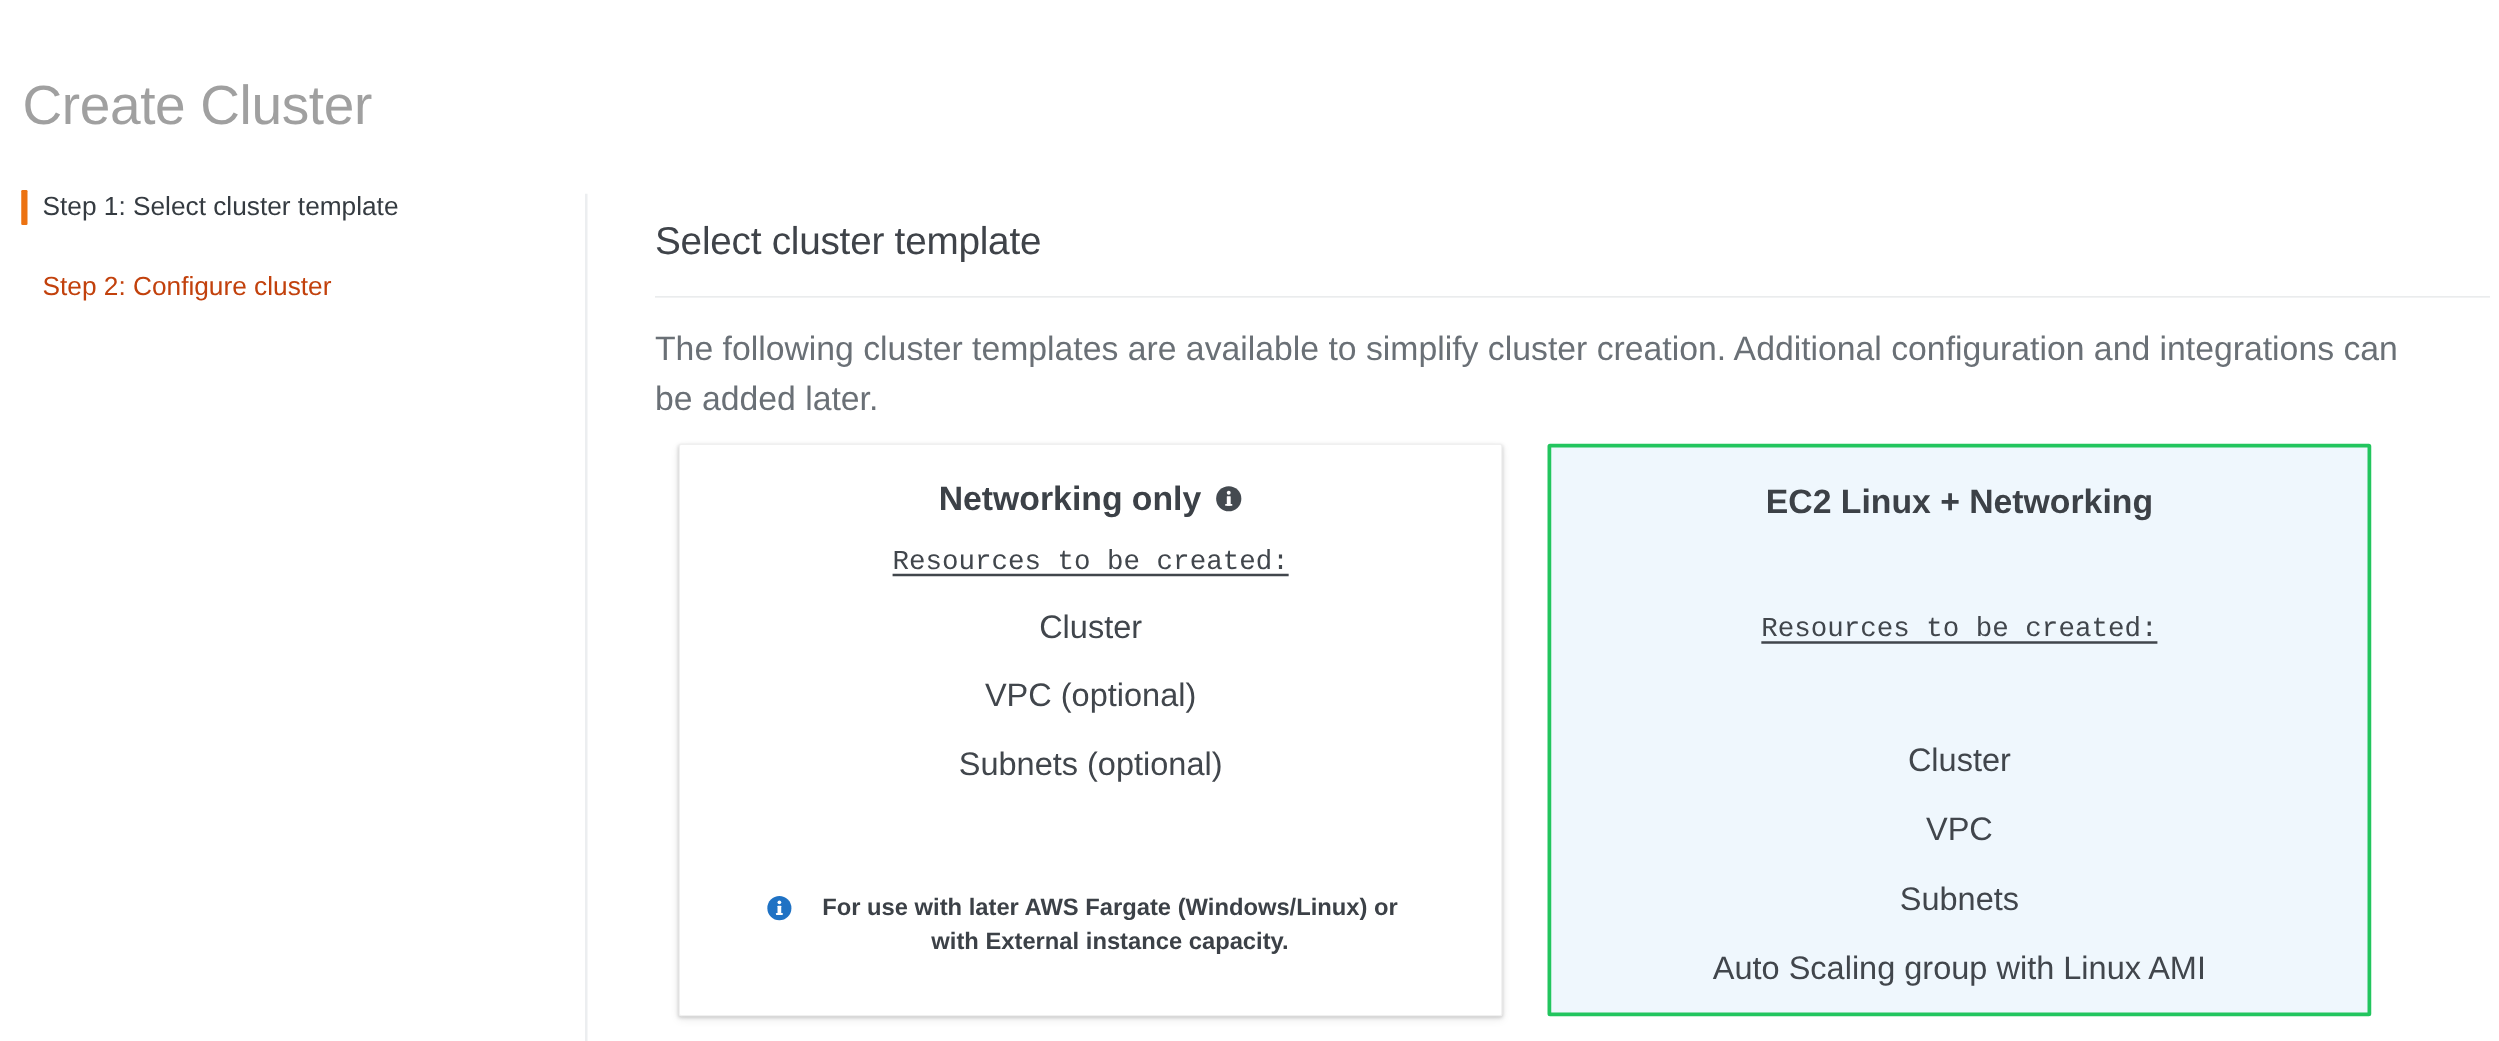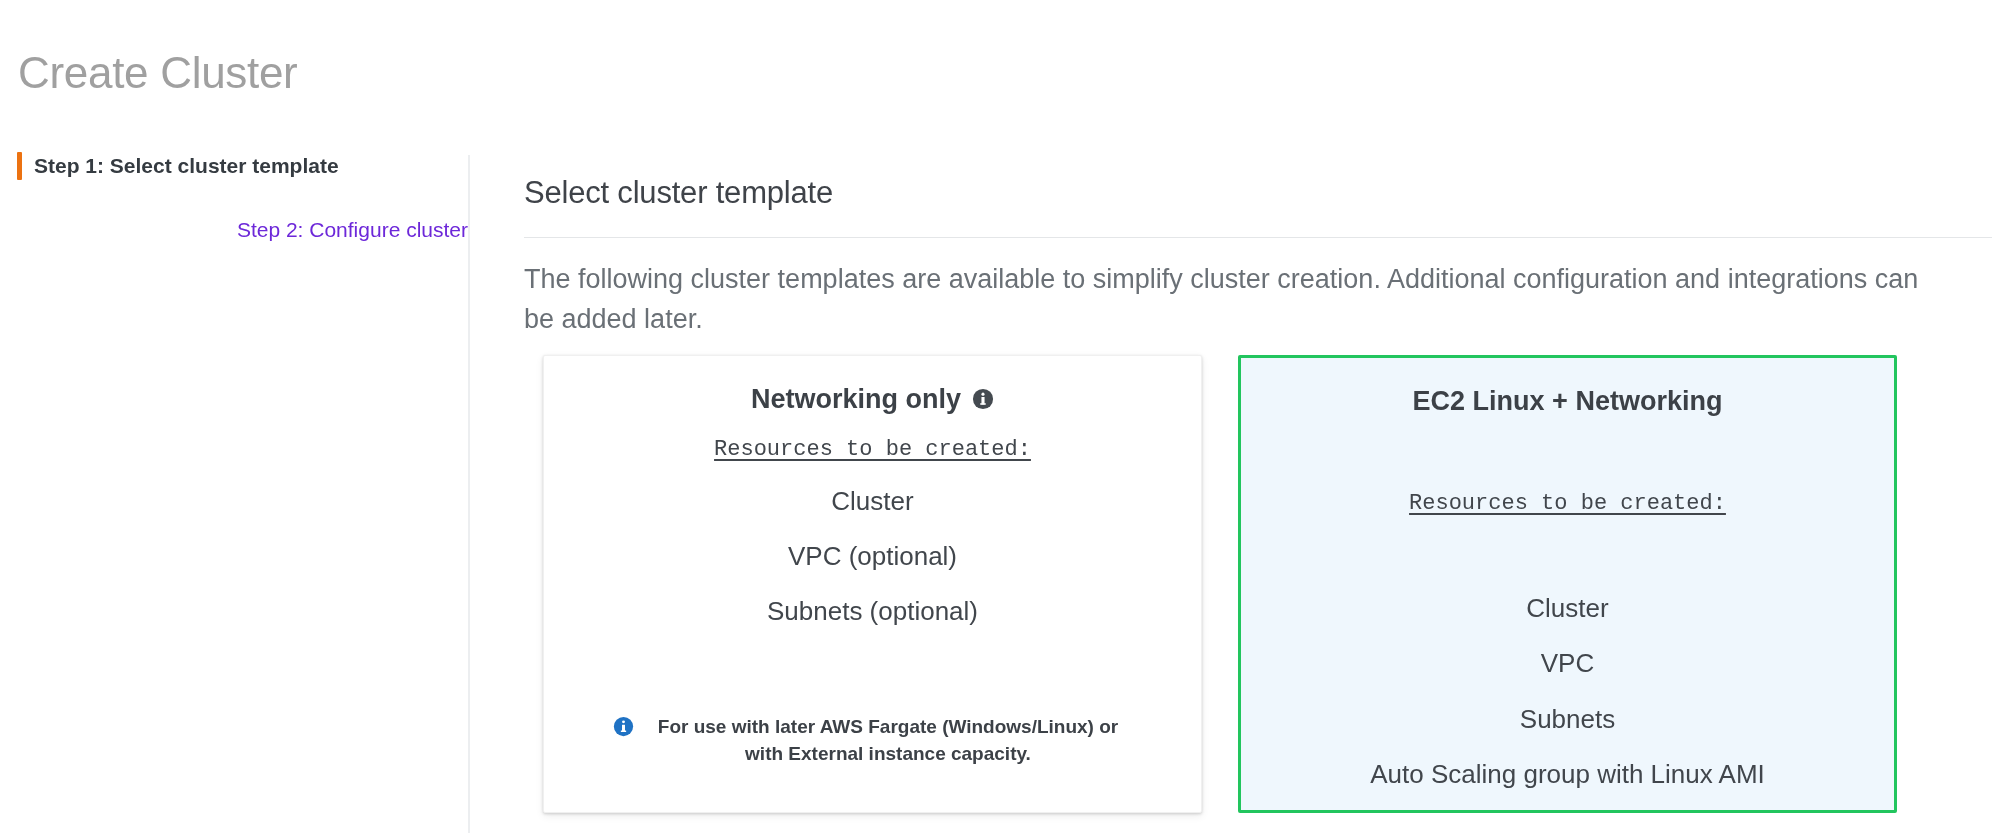--- a/index.html
+++ b/index.html
@@ -15,21 +15,21 @@
     width: 1999px;
     height: 833px;
     overflow: hidden;
     background: #ffffff;
   }
 
   
   #page-title {
     position: absolute;
     left: 18px;
-    top: 20px;
+    top: 32px;
     font-size: 44px;
     font-weight: 400;
     color: #a0a0a0;
     letter-spacing: -0.3px;
     line-height: 1.1;
     white-space: nowrap;
   }
 
   
   #step-nav {
@@ -43,27 +43,26 @@
     padding: 0 0 0 34px;
     height: 36px;
     display: flex;
     align-items: center;
     font-size: 21px;
     white-space: nowrap;
     cursor: pointer;
   }
   .step-item + .step-item { margin-top: 28px; }
   .step-item.active {
-    font-weight: bold;
+    font-weight: normal;
     color: #353b41;
   }
   .step-item.inactive {
-    color: #6d28d9;
-    font-weight: 400;
-    justify-content: flex-end;
+    color: #c2410c;
+    font-weight: 400;
   }
   .step-marker {
     position: absolute;
     left: 17px;
     top: 4px;
     width: 5px;
     height: 28px;
     background: #ec7211;
     border-radius: 1px;
   }

